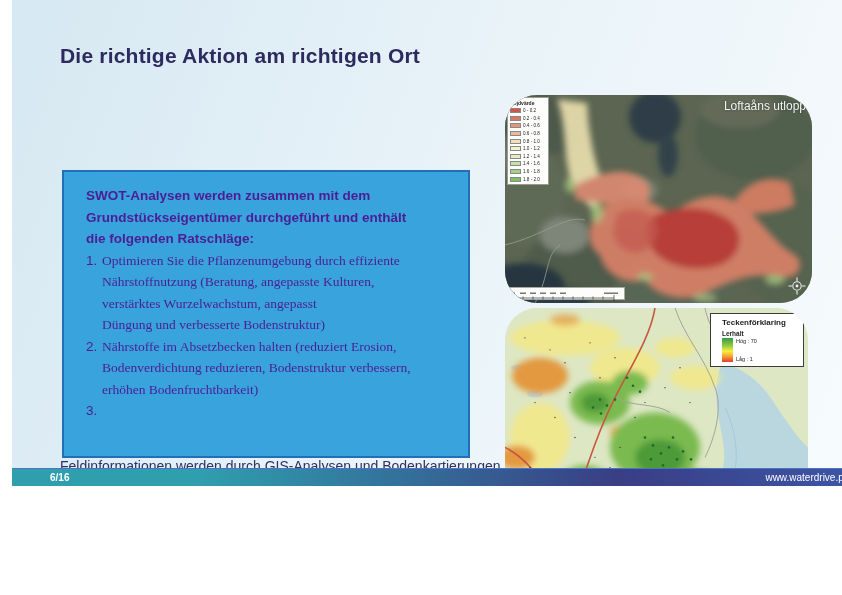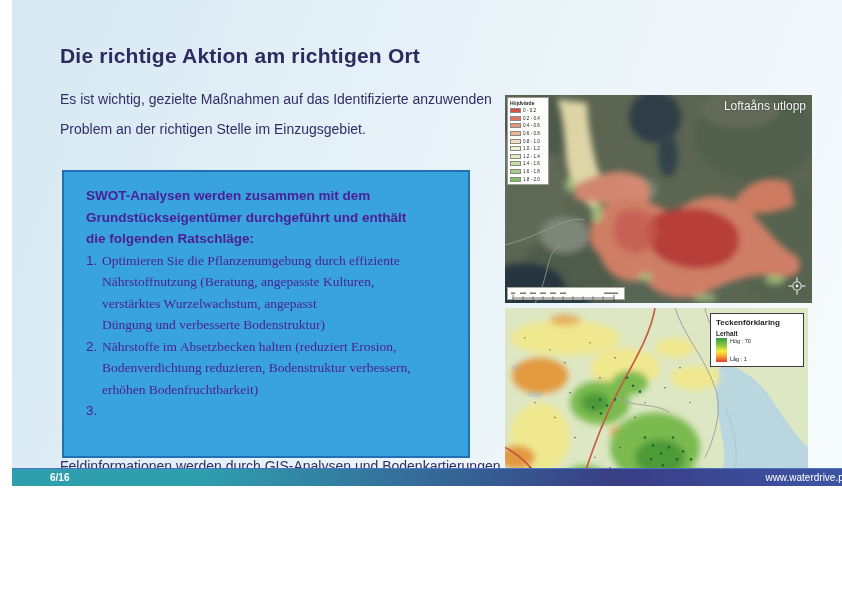--- a/index.html
+++ b/index.html
@@ -23,21 +23,21 @@
   .swot-box {
     position:absolute; left:50px; top:170px; width:408px; height:288px;
     background:#38a3dc; border:2px solid #2170b6;
     padding:13px 8px 8px 22px; color:#4c1d95; font-size:13.5px; line-height:21.5px;
   }
   .swot-heading { font-weight:bold; white-space:pre-line; }
   .swot-item { display:flex; }
   .swot-item .num { width:16px; flex:0 0 16px; }
   .swot-item .txt { white-space:pre-line;font-family:Liberation Serif, serif; }
 
-  .map { position:absolute; overflow:hidden; }
+  .map { position:absolute; overflow:hidden;border-radius:32px; }
   .map-top { left:493px; top:95px; width:307px; height:208px; }
   .map-bottom { left:493px; top:308px; width:303px; height:236px; }
   .map svg.art { position:absolute; left:0; top:0; width:100%; height:100%; }
 
   .map-area-label {
     position:absolute; top:4px; right:6px; color:#f4f4f4; font-size:12px;
     text-shadow:0 0 2px rgba(40,50,45,.8);
   }
   .legend-elev {
     position:absolute; left:2px; top:2px; width:42px;
@@ -49,21 +49,21 @@
   .legend-elev .lt { font-size:4.6px; color:#222; }
 
   .scalebar {
     position:absolute; left:2px; bottom:3px; width:118px; height:13px;
     background:#fdfdfb; border:1px solid #a9a9a1;
   }
   .compass { position:absolute; right:6px; bottom:4px; }
 
   .legend-clay {
     position:absolute; right:4px; top:5px; width:94px; height:54px;
-    background:#ffffff; border:1.5px solid #3c3c3c; padding:4px 5px;
+    background:#ffffff; border:1.5px solid #3c3c3c; padding:4px 11px;
   }
   .legend-clay .lc-title { font-size:8px; font-weight:bold; color:#1d1d1d; }
   .legend-clay .lc-sub { font-size:6.5px; font-weight:bold; color:#1d1d1d; margin-top:3px; }
   .legend-clay .ramp-row { display:flex; margin-top:1px; }
   .legend-clay .ramp {
     width:11px; height:24px; flex:0 0 11px; margin-right:3px;
     background:linear-gradient(180deg,#2f9e45 0%,#8cc63f 30%,#f7ef3c 55%,#f59b31 78%,#e03c31 100%);
   }
   .legend-clay .ramp-labels { display:flex; flex-direction:column; justify-content:space-between; height:24px; }
   .legend-clay .ramp-labels span { font-size:5.5px; color:#1d1d1d; }
@@ -78,22 +78,20 @@
   .footer .page { font-weight:bold; }
   .footer .site { font-size:10px; }
 </style>
 </head>
 <body>
 
 <div class="slide">
 
   <h1 class="title">Die richtige Aktion am richtigen Ort</h1>
 
-  <p class="para intro">Es ist wichtig, gezielte Maßnahmen auf das Identifizierte anzuwenden
-Problem an der richtigen Stelle im Einzugsgebiet.</p>
 
   <div class="swot-box">
     <div class="swot-heading">SWOT-Analysen werden zusammen mit dem
 Grundstückseigentümer durchgeführt und enthält
 die folgenden Ratschläge:</div>
     <div class="swot-item">
       <span class="num">1.</span>
       <span class="txt">Optimieren Sie die Pflanzenumgebung durch effiziente
 Nährstoffnutzung (Beratung, angepasste Kulturen,
 verstärktes Wurzelwachstum, angepasst

